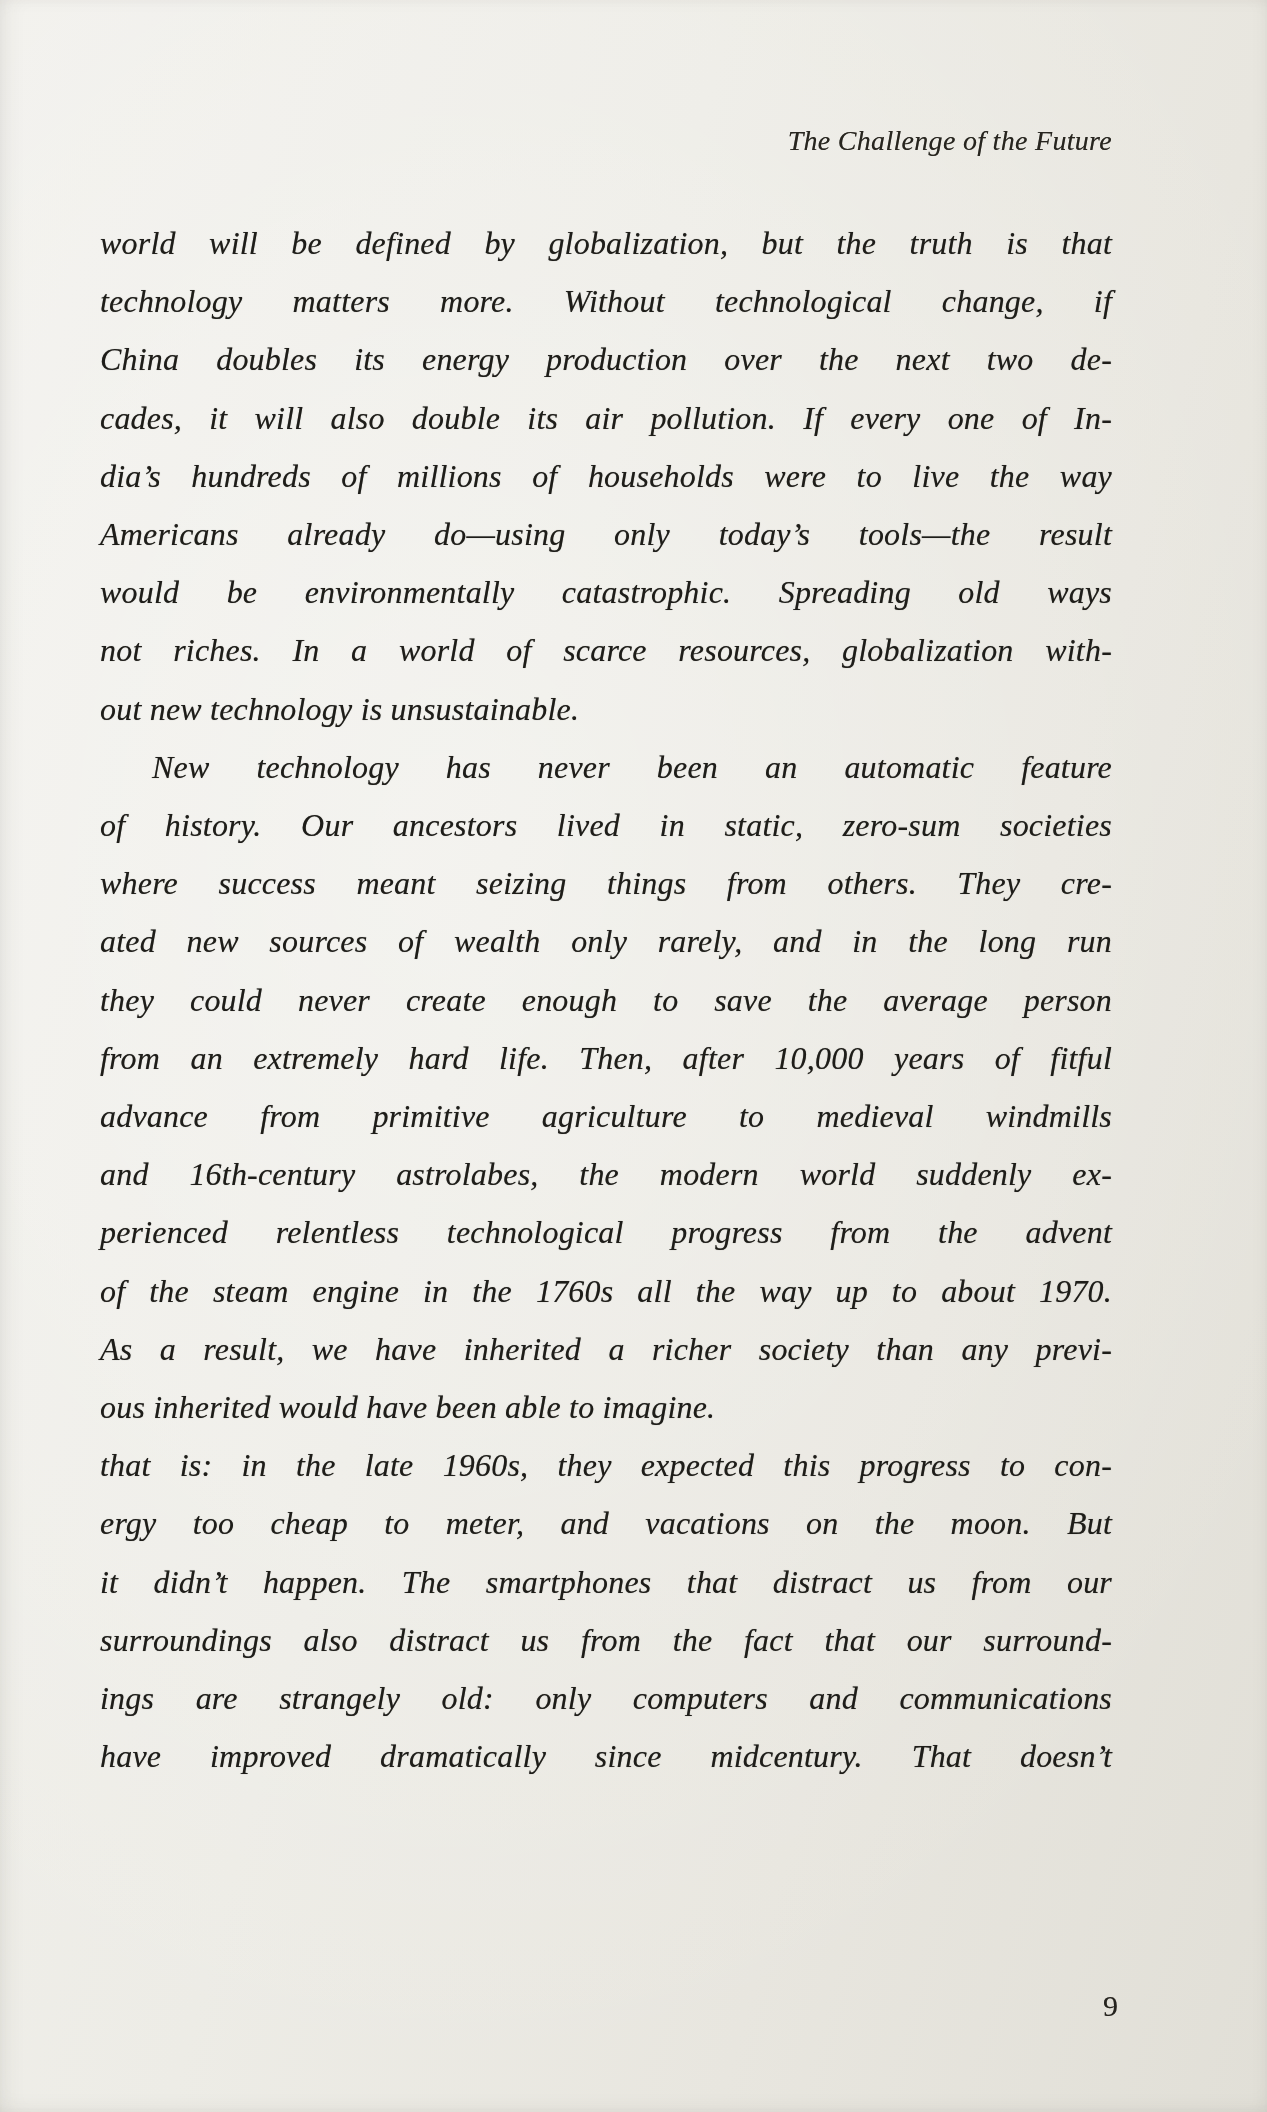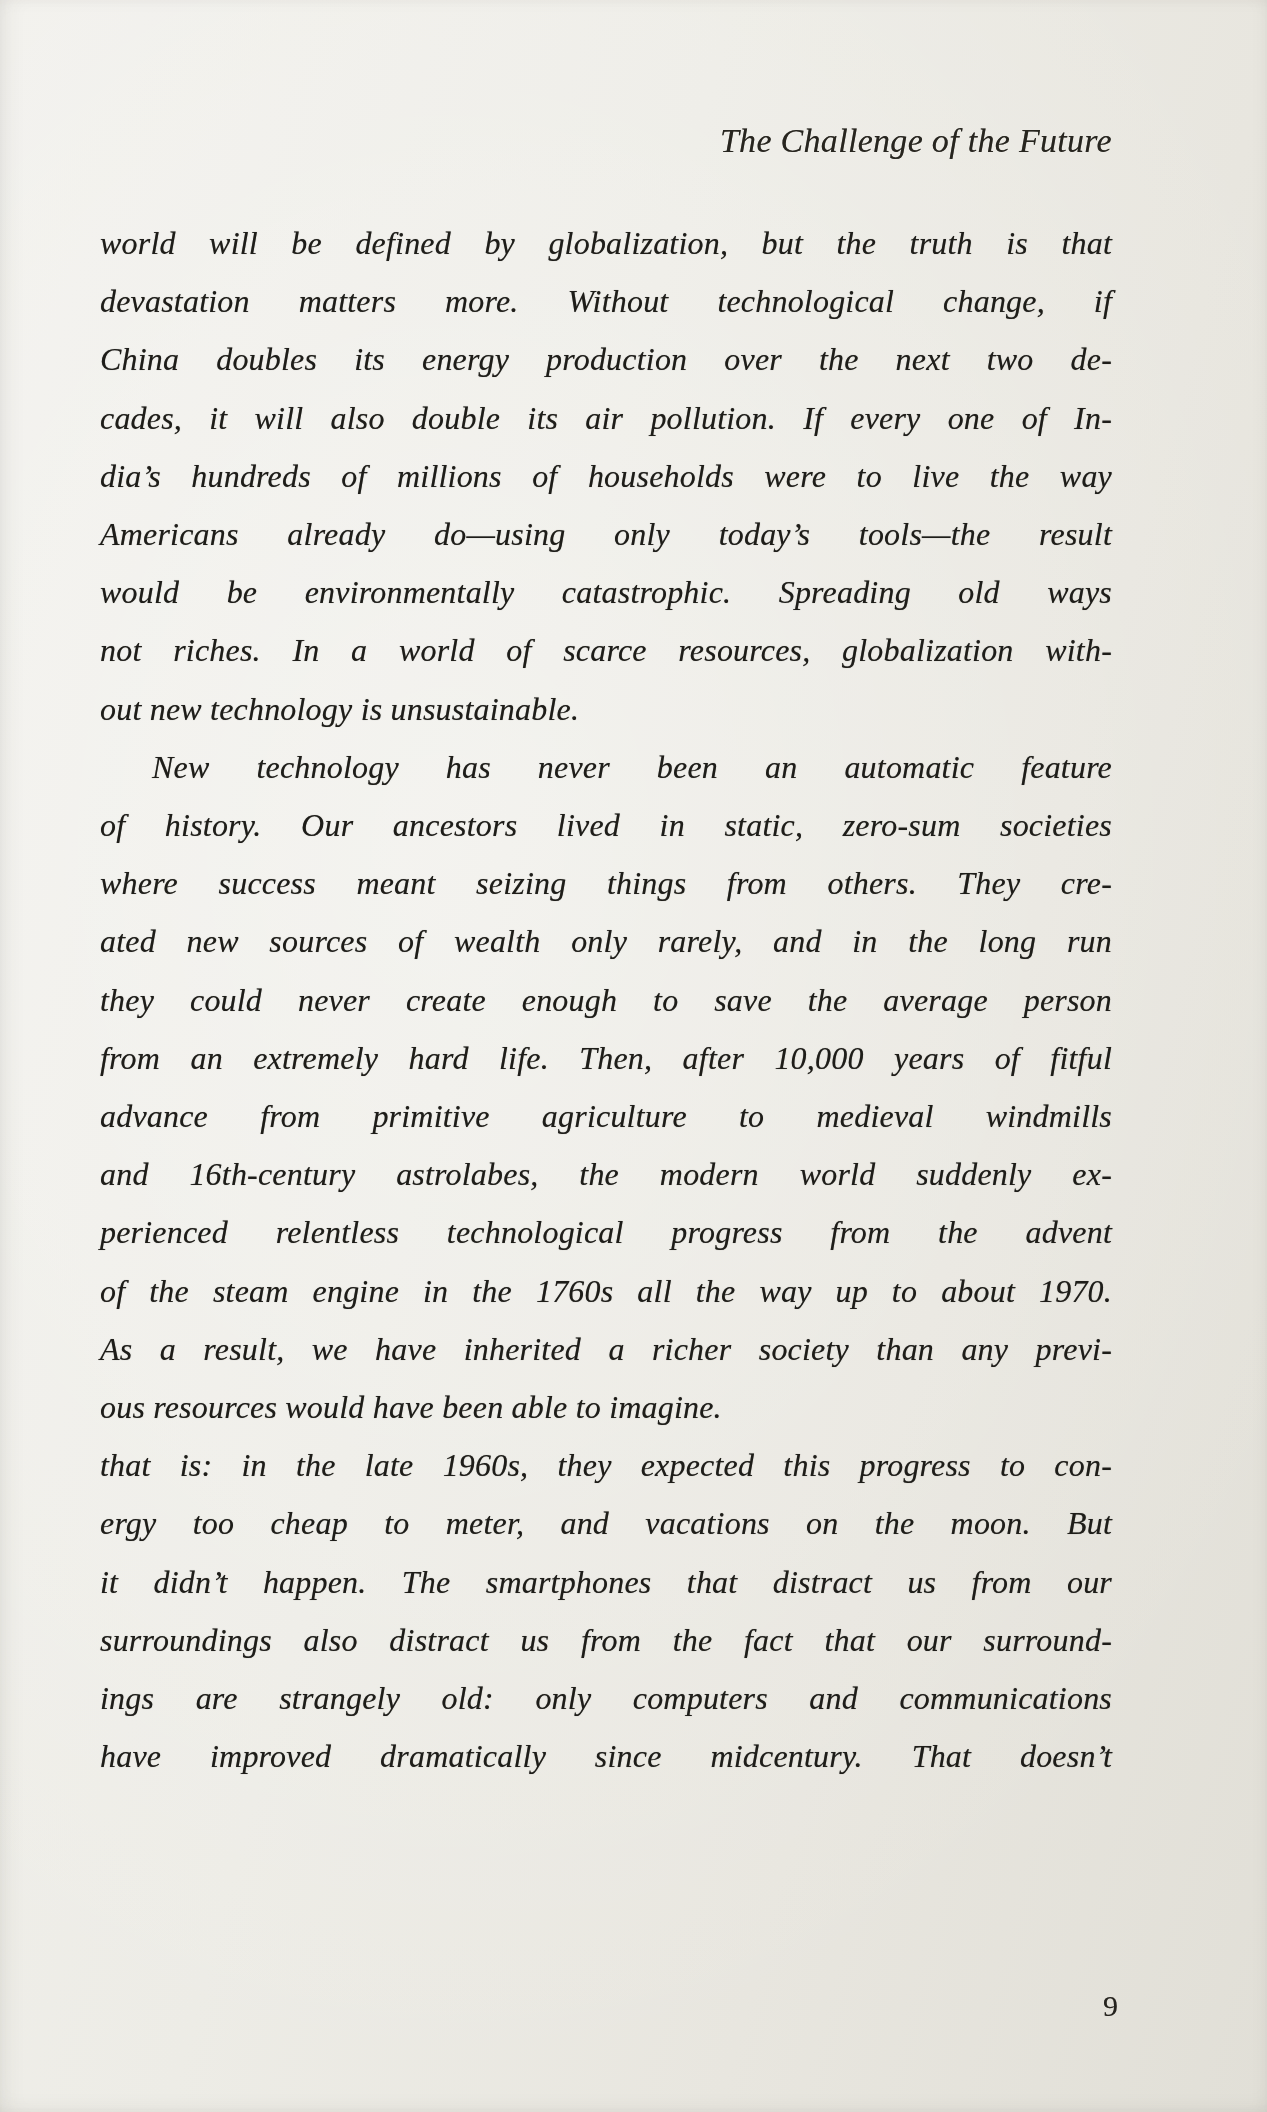--- a/index.html
+++ b/index.html
@@ -22,21 +22,21 @@
       inset 0 10px 24px -16px rgba(60,55,45,0.06);
     font-family: "Liberation Serif", "DejaVu Serif", serif;
   }
   .running-header {
     position: absolute;
     top: 121px;
     left: 100px;
     width: 1012px;
     text-align: right;
     font-style: italic;
-    font-size: 34px;
+    font-size: 28px;
     line-height: 40px;
     color: #27251f;
     letter-spacing: 0.3px;
     text-shadow: 0 0 0.6px rgba(40,38,32,0.55);
   }
   .body-text {
     position: absolute;
     top: 214px;
     left: 100px;
     width: 1012px;
@@ -71,40 +71,40 @@
   }
 </style>
 </head>
 <body>
 
 <div class="book-page">
   <div class="running-header">The Challenge of the Future</div>
 
   <div class="body-text">
       <div class="line">world will be defined by globalization, but the truth is that</div>
-      <div class="line">devastation matters more. Without technological change, if</div>
+      <div class="line">technology matters more. Without technological change, if</div>
       <div class="line">China doubles its energy production over the next two de-</div>
       <div class="line">cades, it will also double its air pollution. If every one of In-</div>
       <div class="line">dia’s hundreds of millions of households were to live the way</div>
       <div class="line">Americans already do—using only today’s tools—the result</div>
       <div class="line">would be environmentally catastrophic. Spreading old ways</div>
       <div class="line">not riches. In a world of scarce resources, globalization with-</div>
       <div class="line rag">out new technology is unsustainable.</div>
       <div class="line indent">New technology has never been an automatic feature</div>
       <div class="line">of history. Our ancestors lived in static, zero-sum societies</div>
       <div class="line">where success meant seizing things from others. They cre-</div>
       <div class="line">ated new sources of wealth only rarely, and in the long run</div>
       <div class="line">they could never create enough to save the average person</div>
       <div class="line">from an extremely hard life. Then, after 10,000 years of fitful</div>
       <div class="line">advance from primitive agriculture to medieval windmills</div>
       <div class="line">and 16th-century astrolabes, the modern world suddenly ex-</div>
       <div class="line">perienced relentless technological progress from the advent</div>
       <div class="line">of the steam engine in the 1760s all the way up to about 1970.</div>
       <div class="line">As a result, we have inherited a richer society than any previ-</div>
-      <div class="line rag">ous resources would have been able to imagine.</div>
+      <div class="line rag">ous inherited would have been able to imagine.</div>
       <div class="line">that is: in the late 1960s, they expected this progress to con-</div>
       <div class="line">ergy too cheap to meter, and vacations on the moon. But</div>
       <div class="line">it didn’t happen. The smartphones that distract us from our</div>
       <div class="line">surroundings also distract us from the fact that our surround-</div>
       <div class="line">ings are strangely old: only computers and communications</div>
       <div class="line">have improved dramatically since midcentury. That doesn’t</div>
     </div>
 
   <div class="page-number">9</div>
 </div>

